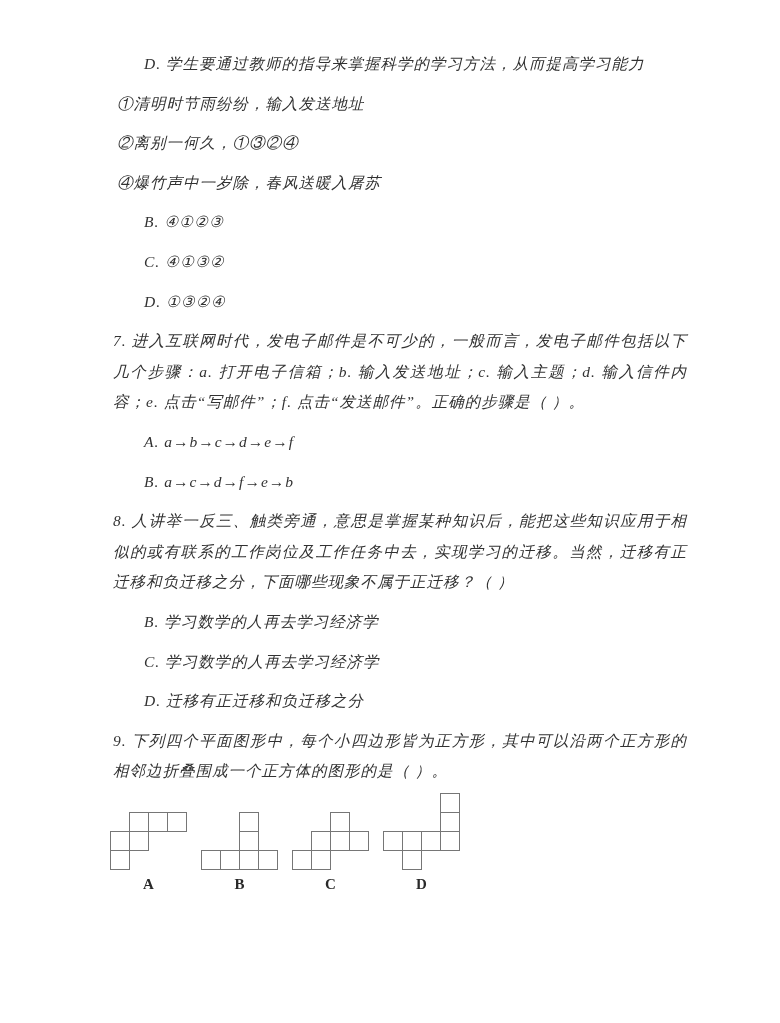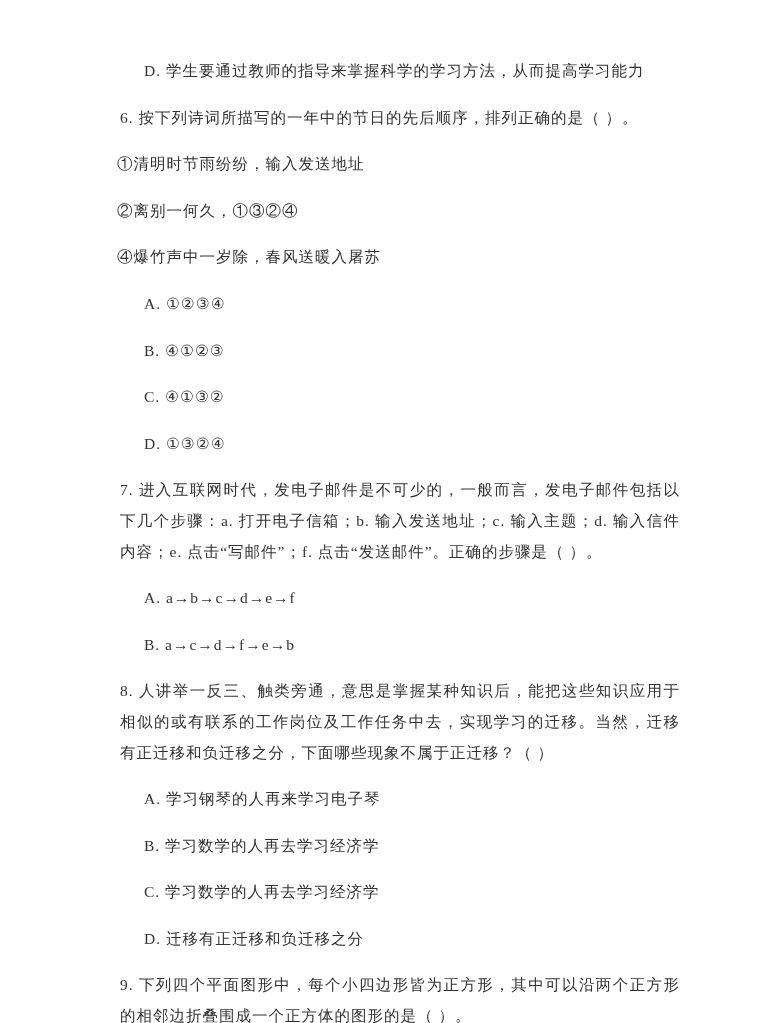--- a/index.html
+++ b/index.html
@@ -9,23 +9,24 @@
     height: 1023px;
     box-sizing: border-box;
     background: #ffffff;
     padding: 40px 84px 0 104px;
     font-family: "Liberation Serif", "DejaVu Serif", serif;
     font-size: 15.5px;
     color: #323232;
     overflow: hidden;
   }
   .line {
-    margin: 16px;
+    margin: 9px;
     line-height: 30.6px;
     letter-spacing: 1px;
+    font-style: italic;
   }
   .stem { text-align: justify; }
   .qgap { margin-top: 5px; }
   .ogap { margin-top: 2px; }
   .option { margin-left: 40px; }
   .item { margin-left: 13px; }
   .figures {
     display: flex;
     align-items: flex-end;
     gap: 14px;
@@ -55,35 +56,32 @@
     color: #2a2a2a;
   }
 </style>
 </head>
 <body>
 
 <div class="page">
 
   <p class="line option">D. 学生要通过教师的指导来掌握科学的学习方法，从而提高学习能力</p>
 
-  <p class="line stem qgap">6. 按下列诗词所描写的一年中的节日的先后顺序，排列正确的是（ ）。</p>
   <p class="line item">①清明时节雨纷纷，输入发送地址</p>
   <p class="line item">②离别一何久，①③②④</p>
   <p class="line item">④爆竹声中一岁除，春风送暖入屠苏</p>
-  <p class="line option ogap">A. ①②③④</p>
   <p class="line option">B. ④①②③</p>
   <p class="line option">C. ④①③②</p>
   <p class="line option">D. ①③②④</p>
 
   <p class="line stem qgap">7. 进入互联网时代，发电子邮件是不可少的，一般而言，发电子邮件包括以下几个步骤：a. 打开电子信箱；b. 输入发送地址；c. 输入主题；d. 输入信件内容；e. 点击“写邮件”；f. 点击“发送邮件”。正确的步骤是（ ）。</p>
   <p class="line option ogap">A. a→b→c→d→e→f</p>
   <p class="line option">B. a→c→d→f→e→b</p>
 
   <p class="line stem qgap">8. 人讲举一反三、触类旁通，意思是掌握某种知识后，能把这些知识应用于相似的或有联系的工作岗位及工作任务中去，实现学习的迁移。当然，迁移有正迁移和负迁移之分，下面哪些现象不属于正迁移？（ ）</p>
-  <p class="line option ogap">A. 学习钢琴的人再来学习电子琴</p>
   <p class="line option">B. 学习数学的人再去学习经济学</p>
   <p class="line option">C. 学习数学的人再去学习经济学</p>
   <p class="line option">D. 迁移有正迁移和负迁移之分</p>
 
   <p class="line stem qgap">9. 下列四个平面图形中，每个小四边形皆为正方形，其中可以沿两个正方形的相邻边折叠围成一个正方体的图形的是（ ）。</p>
 
   <div class="figures">
     <div class="fig">
       <div class="net" style="width: 77px; height: 58px;">
           <div class="cell" style="left: 19px; top: 0px;"></div>

